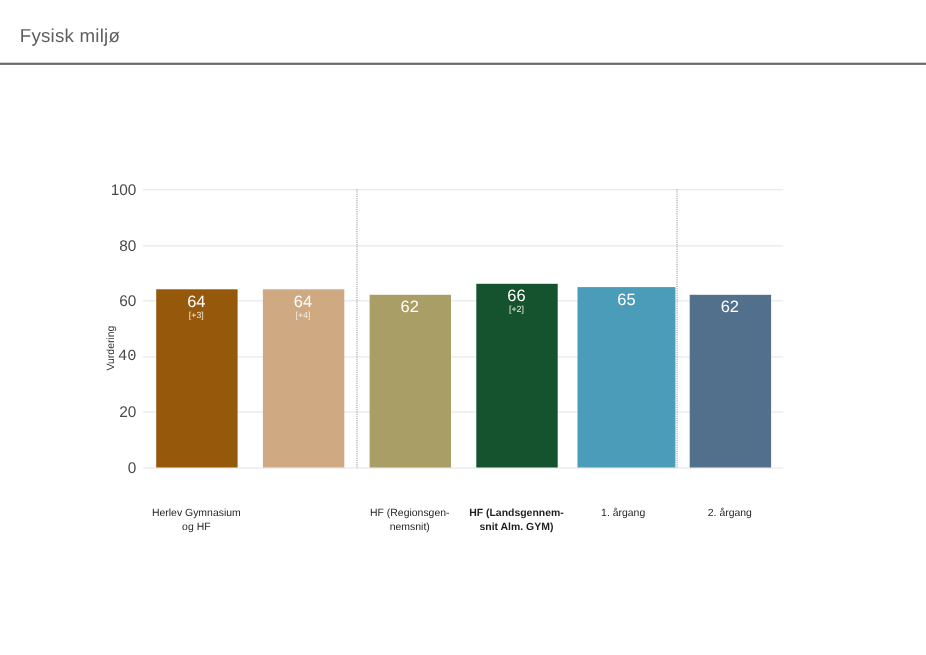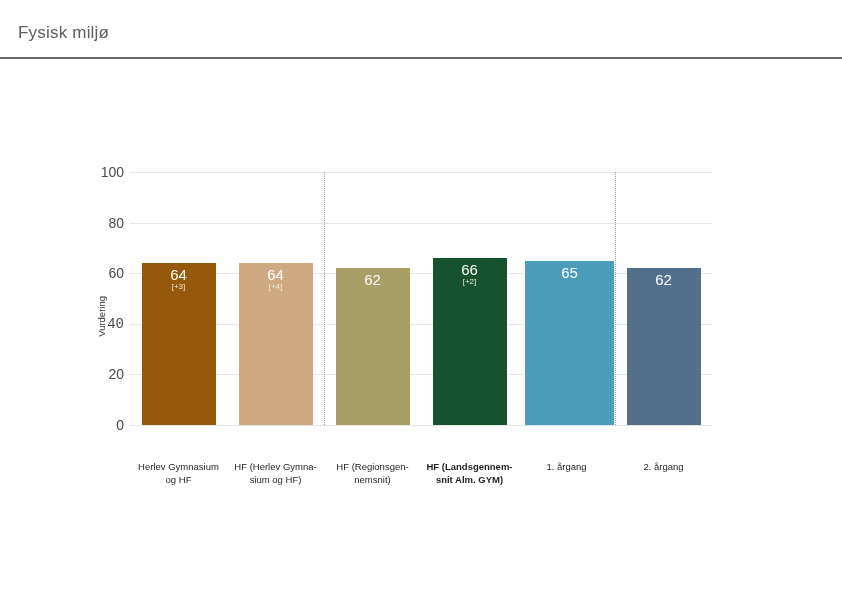--- a/index.html
+++ b/index.html
@@ -162,24 +162,20 @@
           <div class="bar-delta">[+3]</div>
         </div>
         <div class="cat-label" style="left: 0px; width: 97px;">
           <div>Herlev Gymnasium</div>
           <div>og HF</div>
         </div>
         <div class="bar" style="left: 108.5px; width: 74px; height: 161.92px; background: rgb(206, 169, 129);">
           <div class="bar-value">64</div>
           <div class="bar-delta">[+4]</div>
         </div>
-        <div class="cat-label" style="left: 97px; width: 97px;">
-          <div>HF (Herlev Gymna-</div>
-          <div>sium og HF)</div>
-        </div>
         <div class="bar" style="left: 205.5px; width: 74px; height: 156.86px; background: rgb(168, 158, 102);">
           <div class="bar-value">62</div>
         </div>
         <div class="cat-label" style="left: 194px; width: 97px;">
           <div>HF (Regionsgen-</div>
           <div>nemsnit)</div>
         </div>
         <div class="bar" style="left: 302.5px; width: 74px; height: 166.98px; background: #14532d;">
           <div class="bar-value">66</div>
           <div class="bar-delta">[+2]</div>

